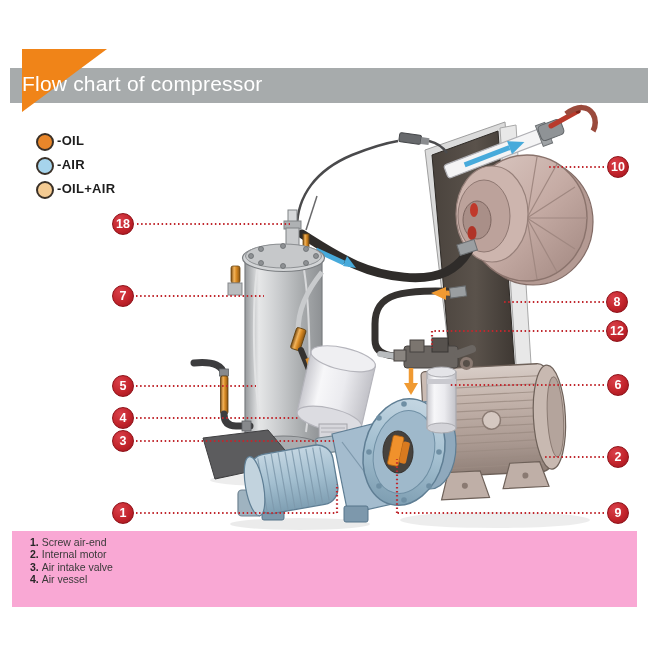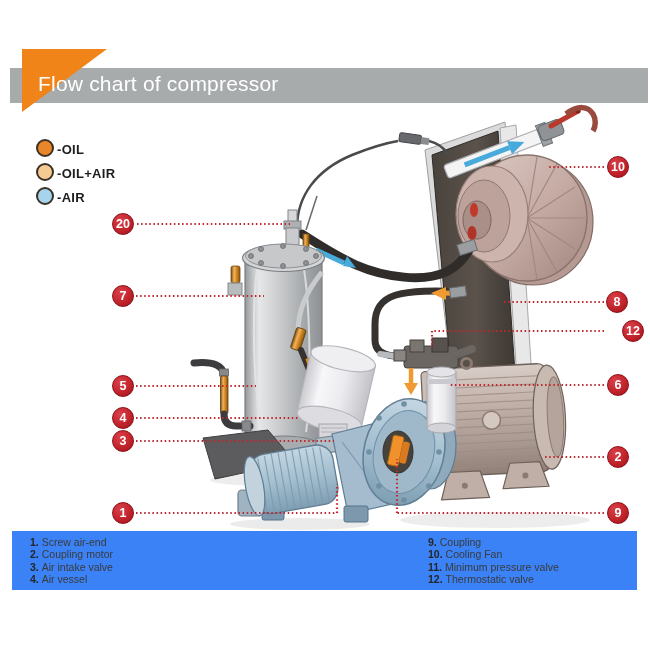--- a/index.html
+++ b/index.html
@@ -2,60 +2,60 @@
 <html><head>
 <meta charset="utf-8">
 <style>
   html,body{margin:0;padding:0;background:#fff;}
   .stage{position:relative;width:650px;height:650px;background:#ffffff;overflow:hidden;
          font-family:"Liberation Sans",sans-serif;}
   
   .title-bar{position:absolute;left:10px;top:68px;width:638px;height:35px;background:#a7abac;}
   .title-flag{position:absolute;left:22px;top:49px;width:85px;height:63px;background:#f08418;
               clip-path:polygon(0 0,100% 0,0 100%);}
-  .title-text{position:absolute;left:38px;top:72px;font-size:21px;color:#ffffff;
+  .title-text{position:absolute;left:22px;top:72px;font-size:21px;color:#ffffff;
               letter-spacing:.2px;font-weight:400;}
   
   .flow-legend{position:absolute;left:36px;top:133px;}
-  .fl-row{display:flex;align-items:flex-end;height:24px;}
+  .fl-row{display:flex;align-items:flex-start;height:24px;}
   .fl-dot{width:14px;height:14px;border-radius:50%;border:2.5px solid #3a3027;box-sizing:content-box;}
   .fl-label{margin-left:3px;font-size:13px;font-weight:bold;color:#1d1d1d;letter-spacing:.3px;}
   
   .callout{position:absolute;width:22px;height:22px;border-radius:50%;
            background:radial-gradient(circle at 35% 30%,#d9404a 0%,#c2242b 55%,#9c121c 100%);
            border:1px solid #8e1118;box-sizing:border-box;
            color:#fff;font-size:12.5px;font-weight:bold;text-align:center;line-height:20px;}
   
-  .parts-panel{position:absolute;left:12px;top:531px;width:625px;height:59px;background:#3b82f6;}
+  .parts-panel{position:absolute;left:12px;top:531px;width:625px;height:76px;background:#f9a8d4;}
   .parts-col{position:absolute;top:5px;}
   .part-row{font-size:10.5px;line-height:12.4px;color:#3a3a3a;white-space:nowrap;}
   .part-row b{color:#262626;margin-right:3px;}
   svg{position:absolute;left:0;top:0;}
 </style>
 </head>
 <body>
 
 <div class="stage">
 
   <div class="title-bar"></div>
   <div class="title-flag"></div>
   <div class="title-text">Flow chart of compressor</div>
 
   <div class="flow-legend">
     <div class="fl-row">
       <span class="fl-dot" style="background-color: rgb(232, 134, 42);"></span>
       <span class="fl-label">-OIL</span>
     </div>
     <div class="fl-row">
+      <span class="fl-dot" style="background-color: rgb(166, 212, 236);"></span>
+      <span class="fl-label">-AIR</span>
+    </div>
+    <div class="fl-row">
       <span class="fl-dot" style="background-color: rgb(245, 203, 146);"></span>
       <span class="fl-label">-OIL+AIR</span>
-    </div>
-    <div class="fl-row">
-      <span class="fl-dot" style="background-color: rgb(166, 212, 236);"></span>
-      <span class="fl-label">-AIR</span>
     </div>
   </div>
 
   <svg width="650" height="650" viewBox="0 0 650 650">
     <defs>
       <linearGradient id="gV" x1="0" y1="0" x2="1" y2="0">
         <stop offset="0" stop-color="#96999c"></stop>
           <stop offset=".18" stop-color="#e6e7e8"></stop>
         <stop offset=".45" stop-color="#c9cbcd"></stop>
           <stop offset=".75" stop-color="#a7aaac"></stop>
@@ -300,31 +300,25 @@
   <div class="callout" style="left:112px;top:502px">1</div>
   <div class="callout" style="left:607px;top:446px">2</div>
   <div class="callout" style="left:112px;top:430px">3</div>
   <div class="callout" style="left:112px;top:407px">4</div>
   <div class="callout" style="left:112px;top:375px">5</div>
   <div class="callout" style="left:607px;top:374px">6</div>
   <div class="callout" style="left:112px;top:285px">7</div>
   <div class="callout" style="left:606px;top:291px">8</div>
   <div class="callout" style="left:607px;top:502px">9</div>
   <div class="callout" style="left:607px;top:156px">10</div>
-  <div class="callout" style="left:112px;top:213px">20</div>
-  <div class="callout" style="left:622px;top:320px">12</div>
+  <div class="callout" style="left:112px;top:213px">18</div>
+  <div class="callout" style="left:606px;top:320px">12</div>
 
   <div class="parts-panel">
     <div class="parts-col" style="left:18px">
       <div class="part-row"><b>1.</b><span>Screw air-end</span></div>
-      <div class="part-row"><b>2.</b><span>Coupling motor</span></div>
+      <div class="part-row"><b>2.</b><span>Internal motor</span></div>
       <div class="part-row"><b>3.</b><span>Air intake valve</span></div>
       <div class="part-row"><b>4.</b><span>Air vessel</span></div>
     </div>
-    <div class="parts-col" style="left:416px">
-      <div class="part-row"><b>9.</b><span>Coupling</span></div>
-      <div class="part-row"><b>10.</b><span>Cooling Fan</span></div>
-      <div class="part-row"><b>11.</b><span>Minimum pressure valve</span></div>
-      <div class="part-row"><b>12.</b><span>Thermostatic valve</span></div>
-    </div>
   </div>
 
 </div>
 
 </body></html>

